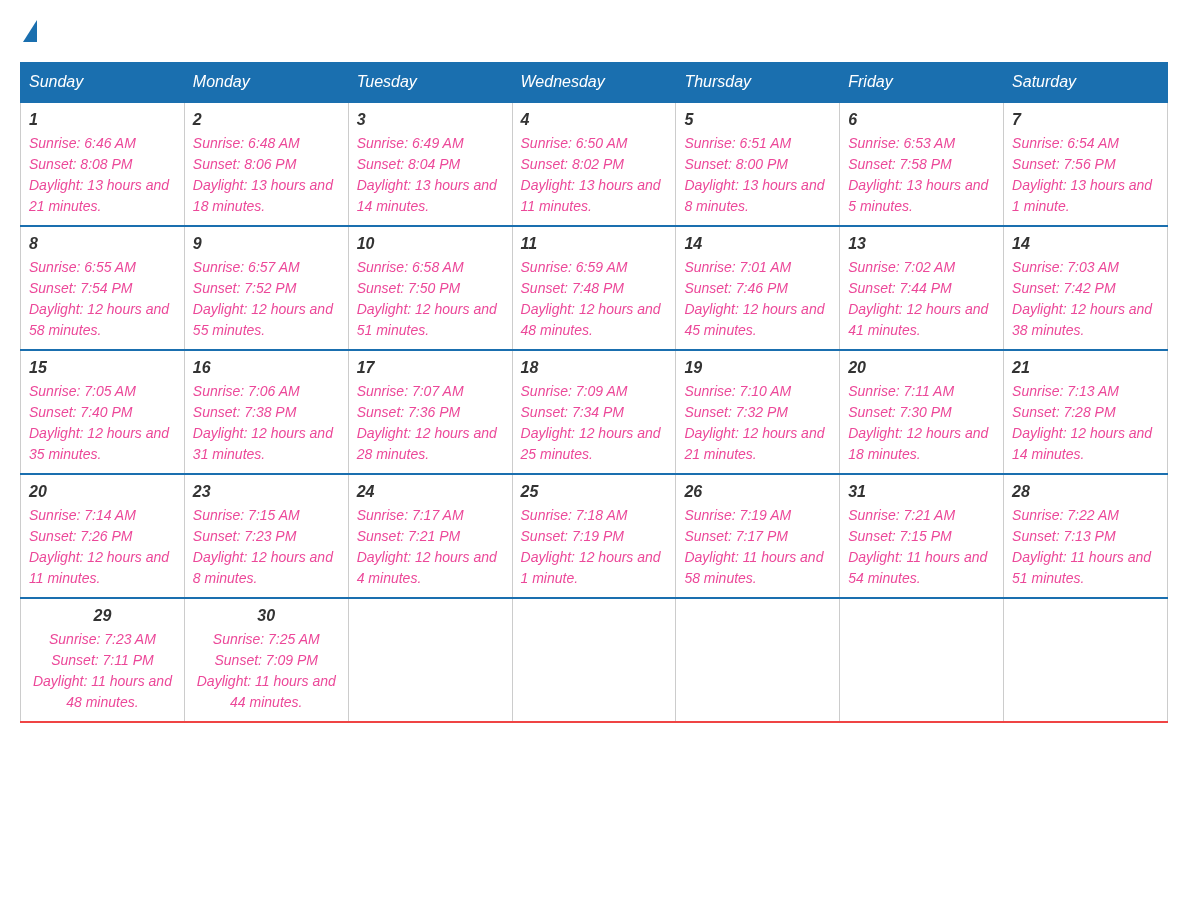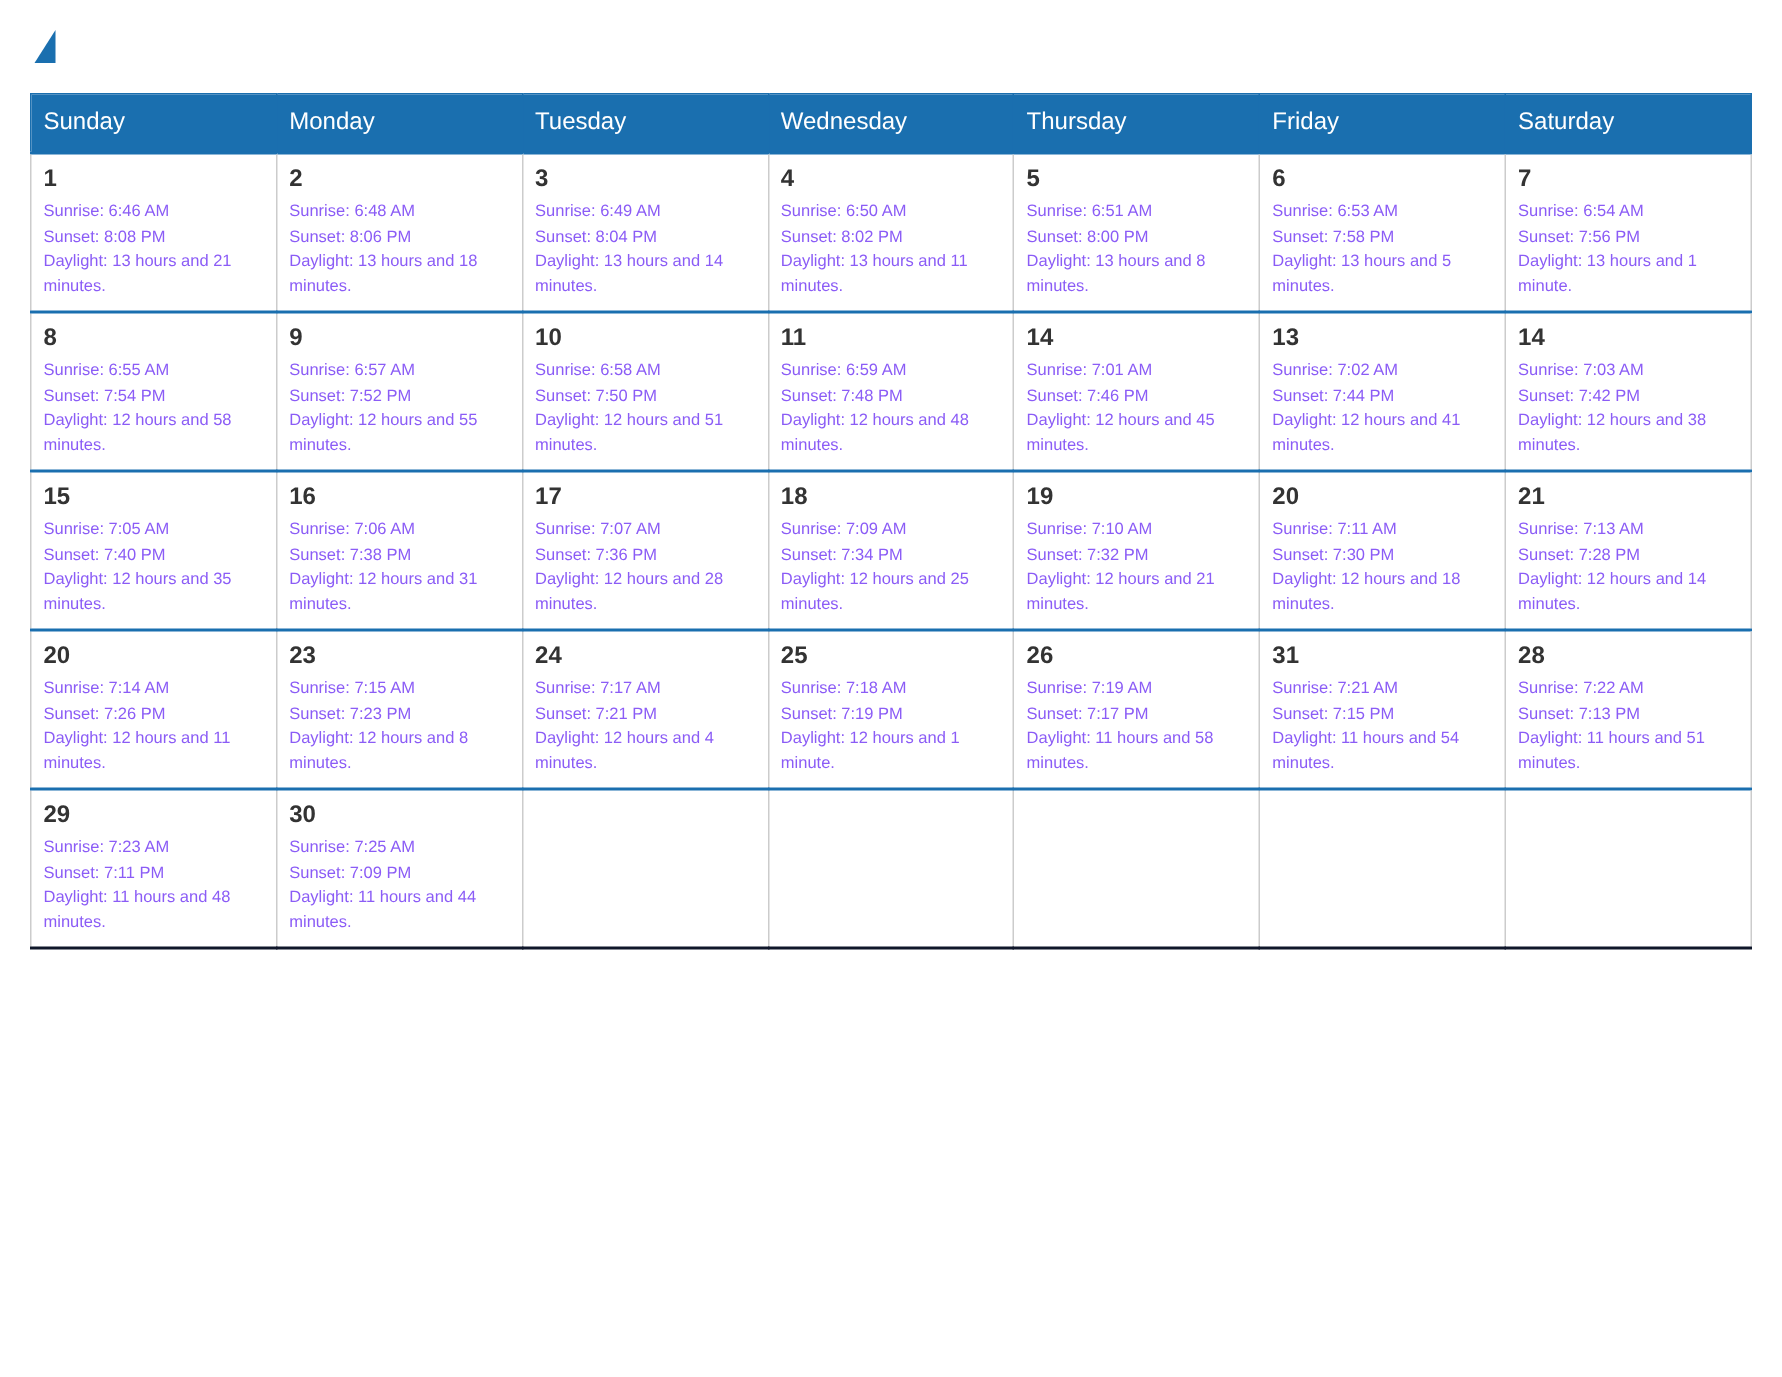--- a/index.html
+++ b/index.html
@@ -64,20 +64,21 @@
 
     .location {
       font-size: 22px;
       color: #333;
       margin-top: 4px;
     }
 
     .calendar {
       width: 100%;
       border-collapse: collapse;
+      font-style: italic;
     }
 
     .calendar th {
       background-color: #1a6faf;
       color: #fff;
       padding: 10px 8px;
       text-align: left;
       font-size: 16px;
       font-weight: normal;
       border: 1px solid #1a6faf;
@@ -97,31 +98,32 @@
 
     .day-number {
       font-size: 16px;
       font-weight: bold;
       color: #333;
       display: block;
       margin-bottom: 4px;
     }
 
     .day-info {
-      font-size: 11px;
-      color: #8b5cf6;
+      font-size: 14px;
+      color: #ec4899;
       line-height: 1.5;
     }
 
     .calendar tr {
       border-bottom: 2px solid #1a6faf;
     }
 
     .calendar tbody tr:last-child {
-      border-bottom: 2px solid #0f172a;
+      border-bottom: 2px solid #ef4444;
+      text-align: center;
     }
 
     .row-border td {
       border-top: 2px solid #1a6faf;
     }
   </style>
 </head>
 <body>
 
 <div class="header">

